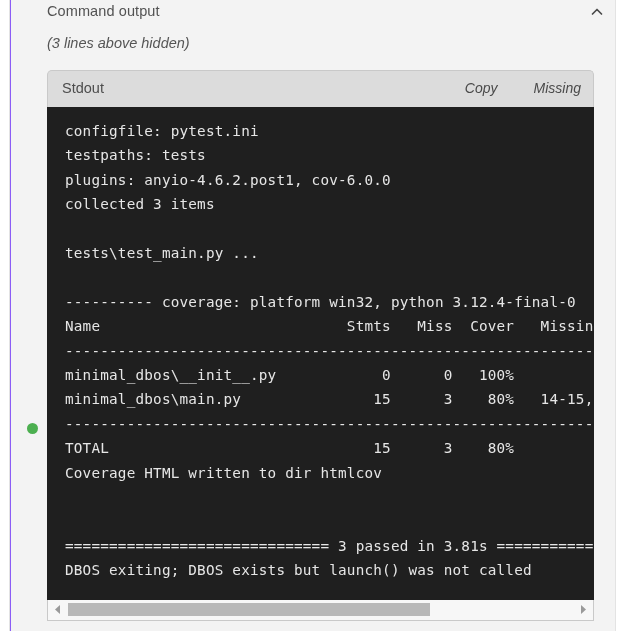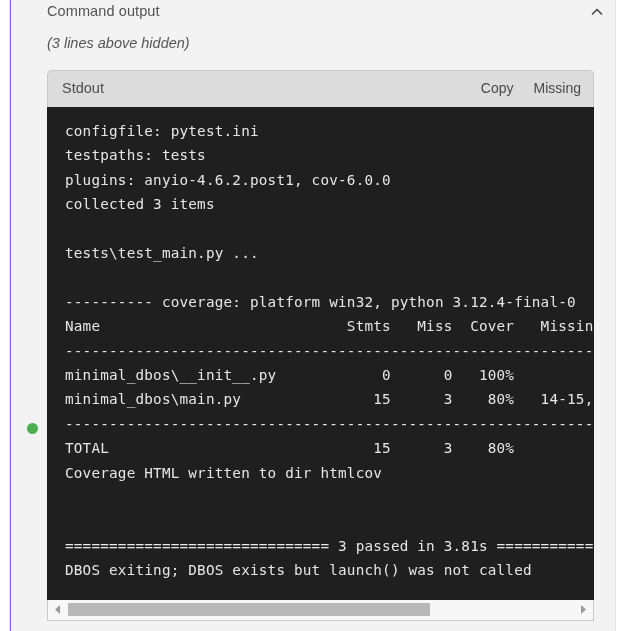--- a/index.html
+++ b/index.html
@@ -98,21 +98,22 @@
     position: absolute;
     left: 14px; top: 9px;
     font-size: 14.5px;
     color: #4d4d4d;
     white-space: nowrap;
   }
   .bar-actions {
     position: absolute;
     right: 12px; top: 9px;
     display: flex;
-    gap: 20px;
+    gap: 36px;
+    font-style: italic;
   }
   .bar-action {
     font-size: 14px;
     color: #4a4a4a;
     cursor: pointer;
     white-space: nowrap;
   }
 
   .terminal {
     position: relative;

